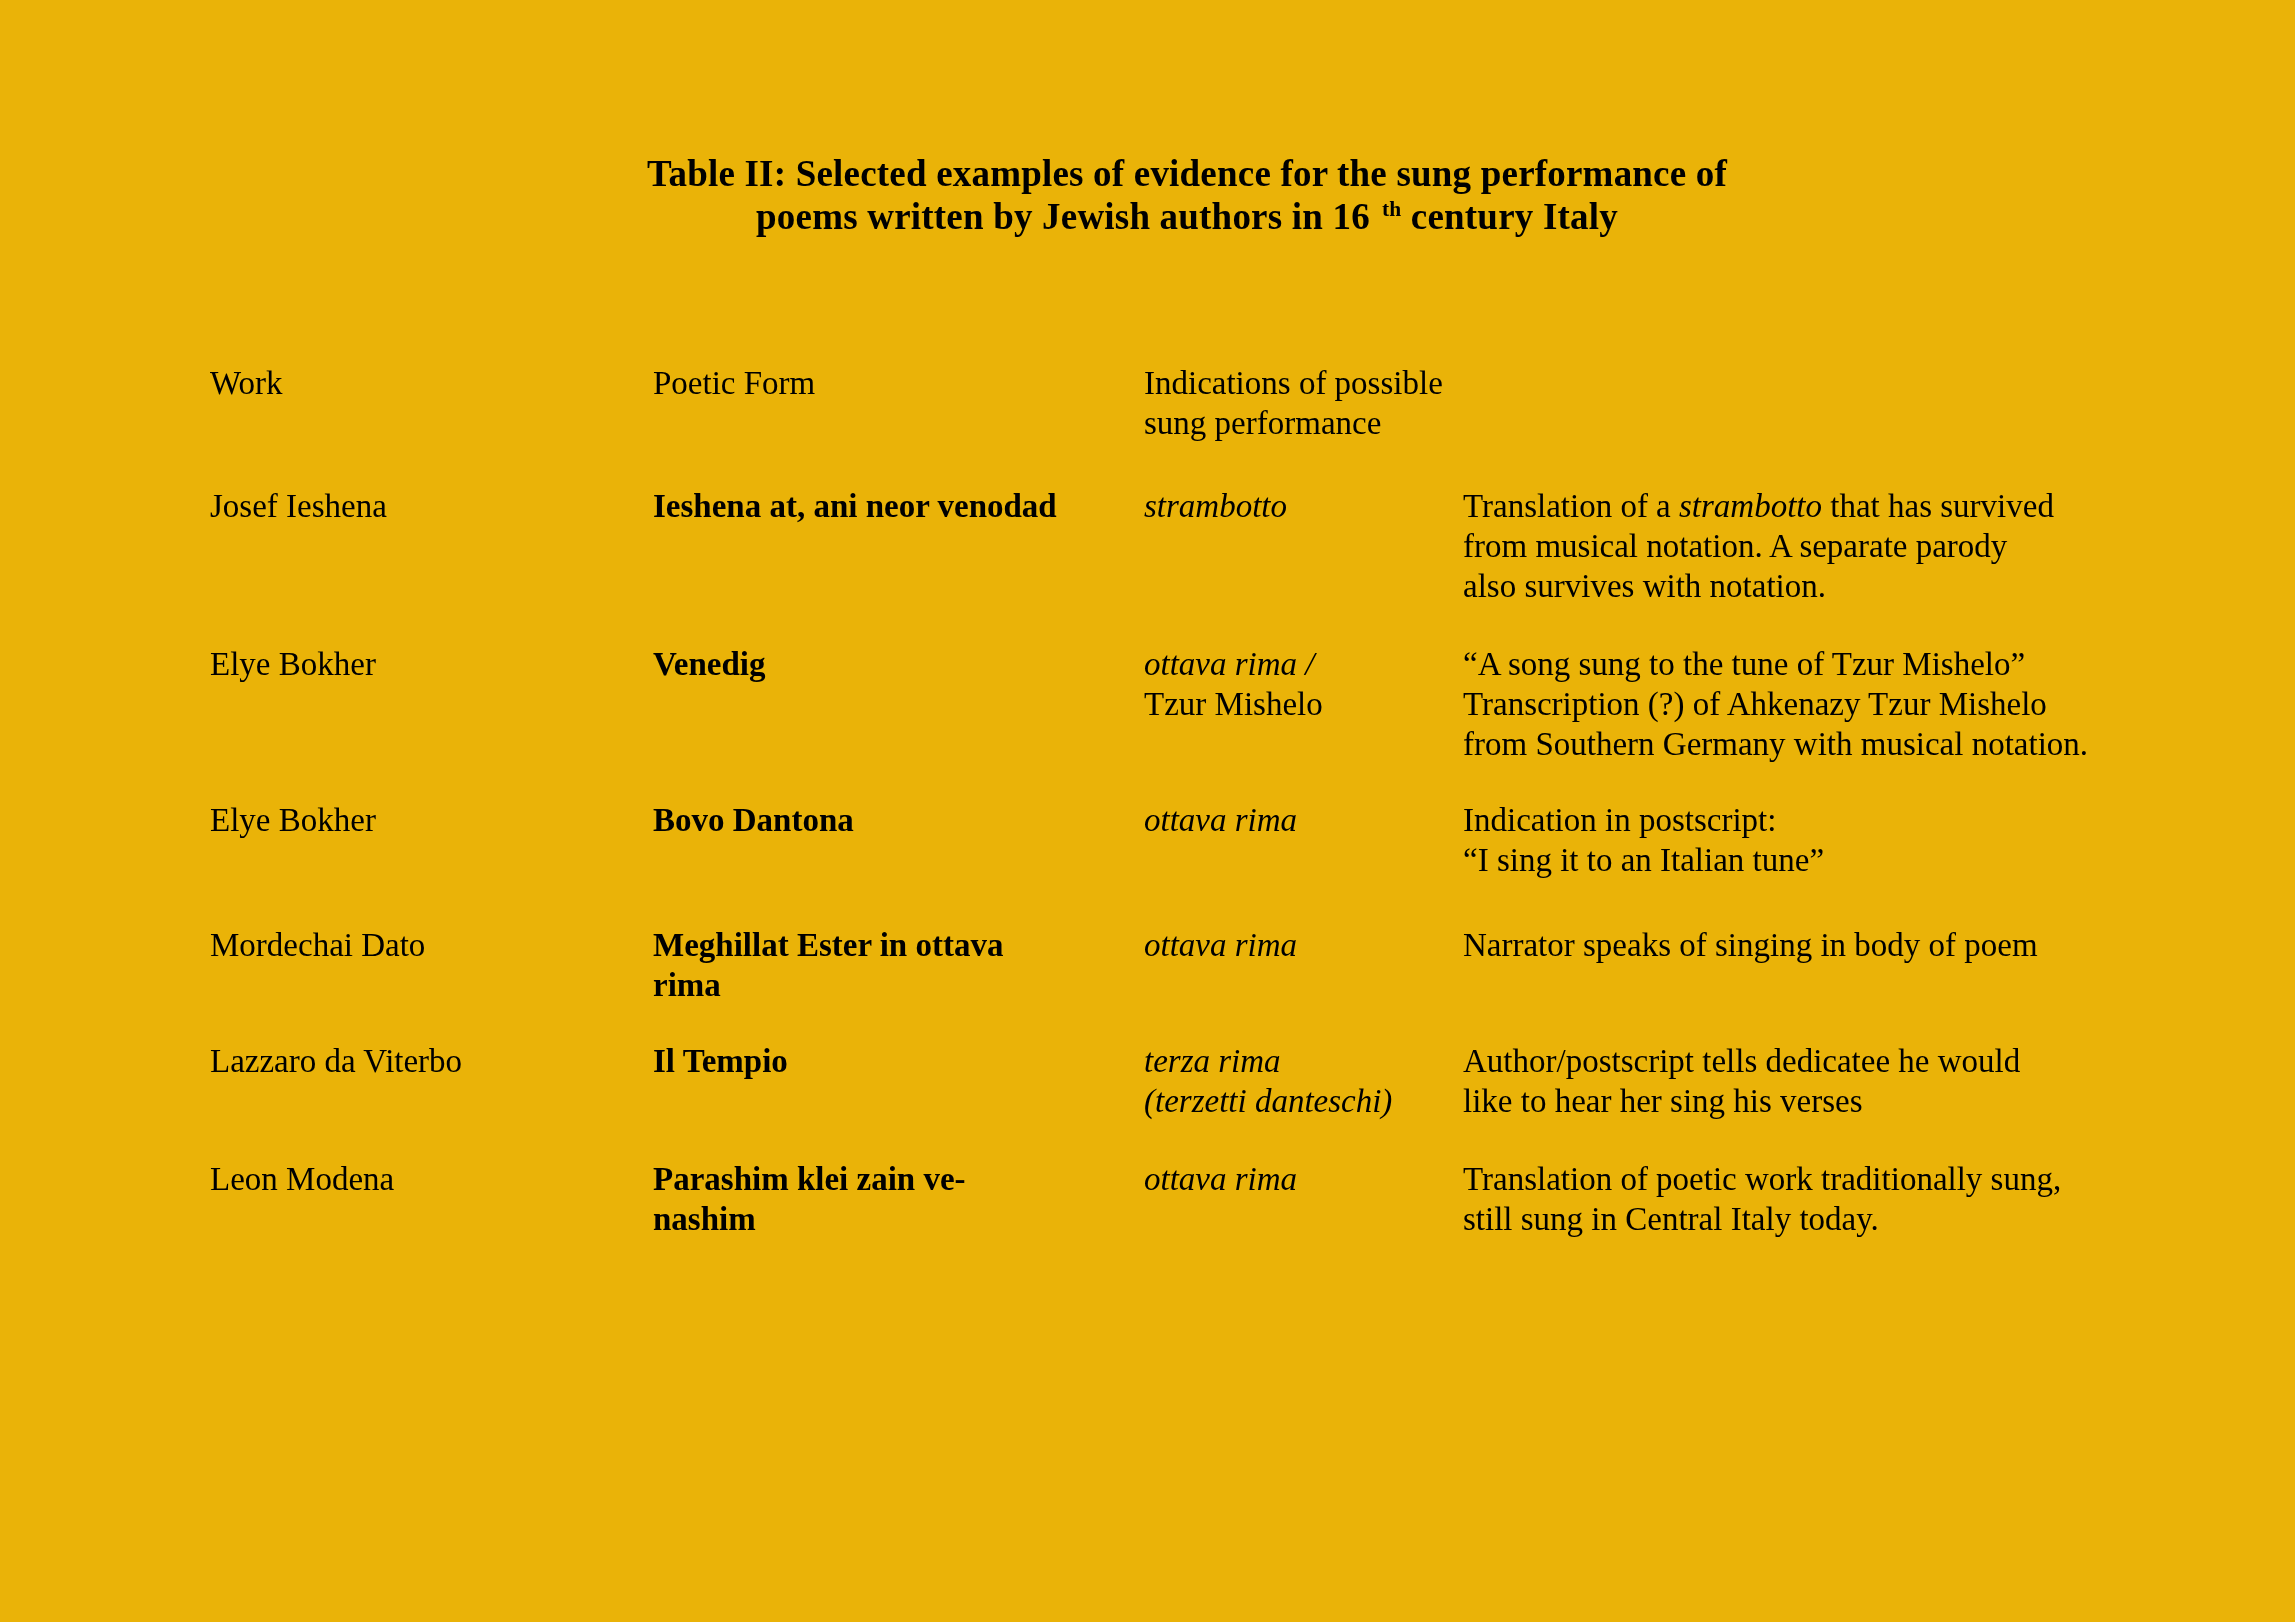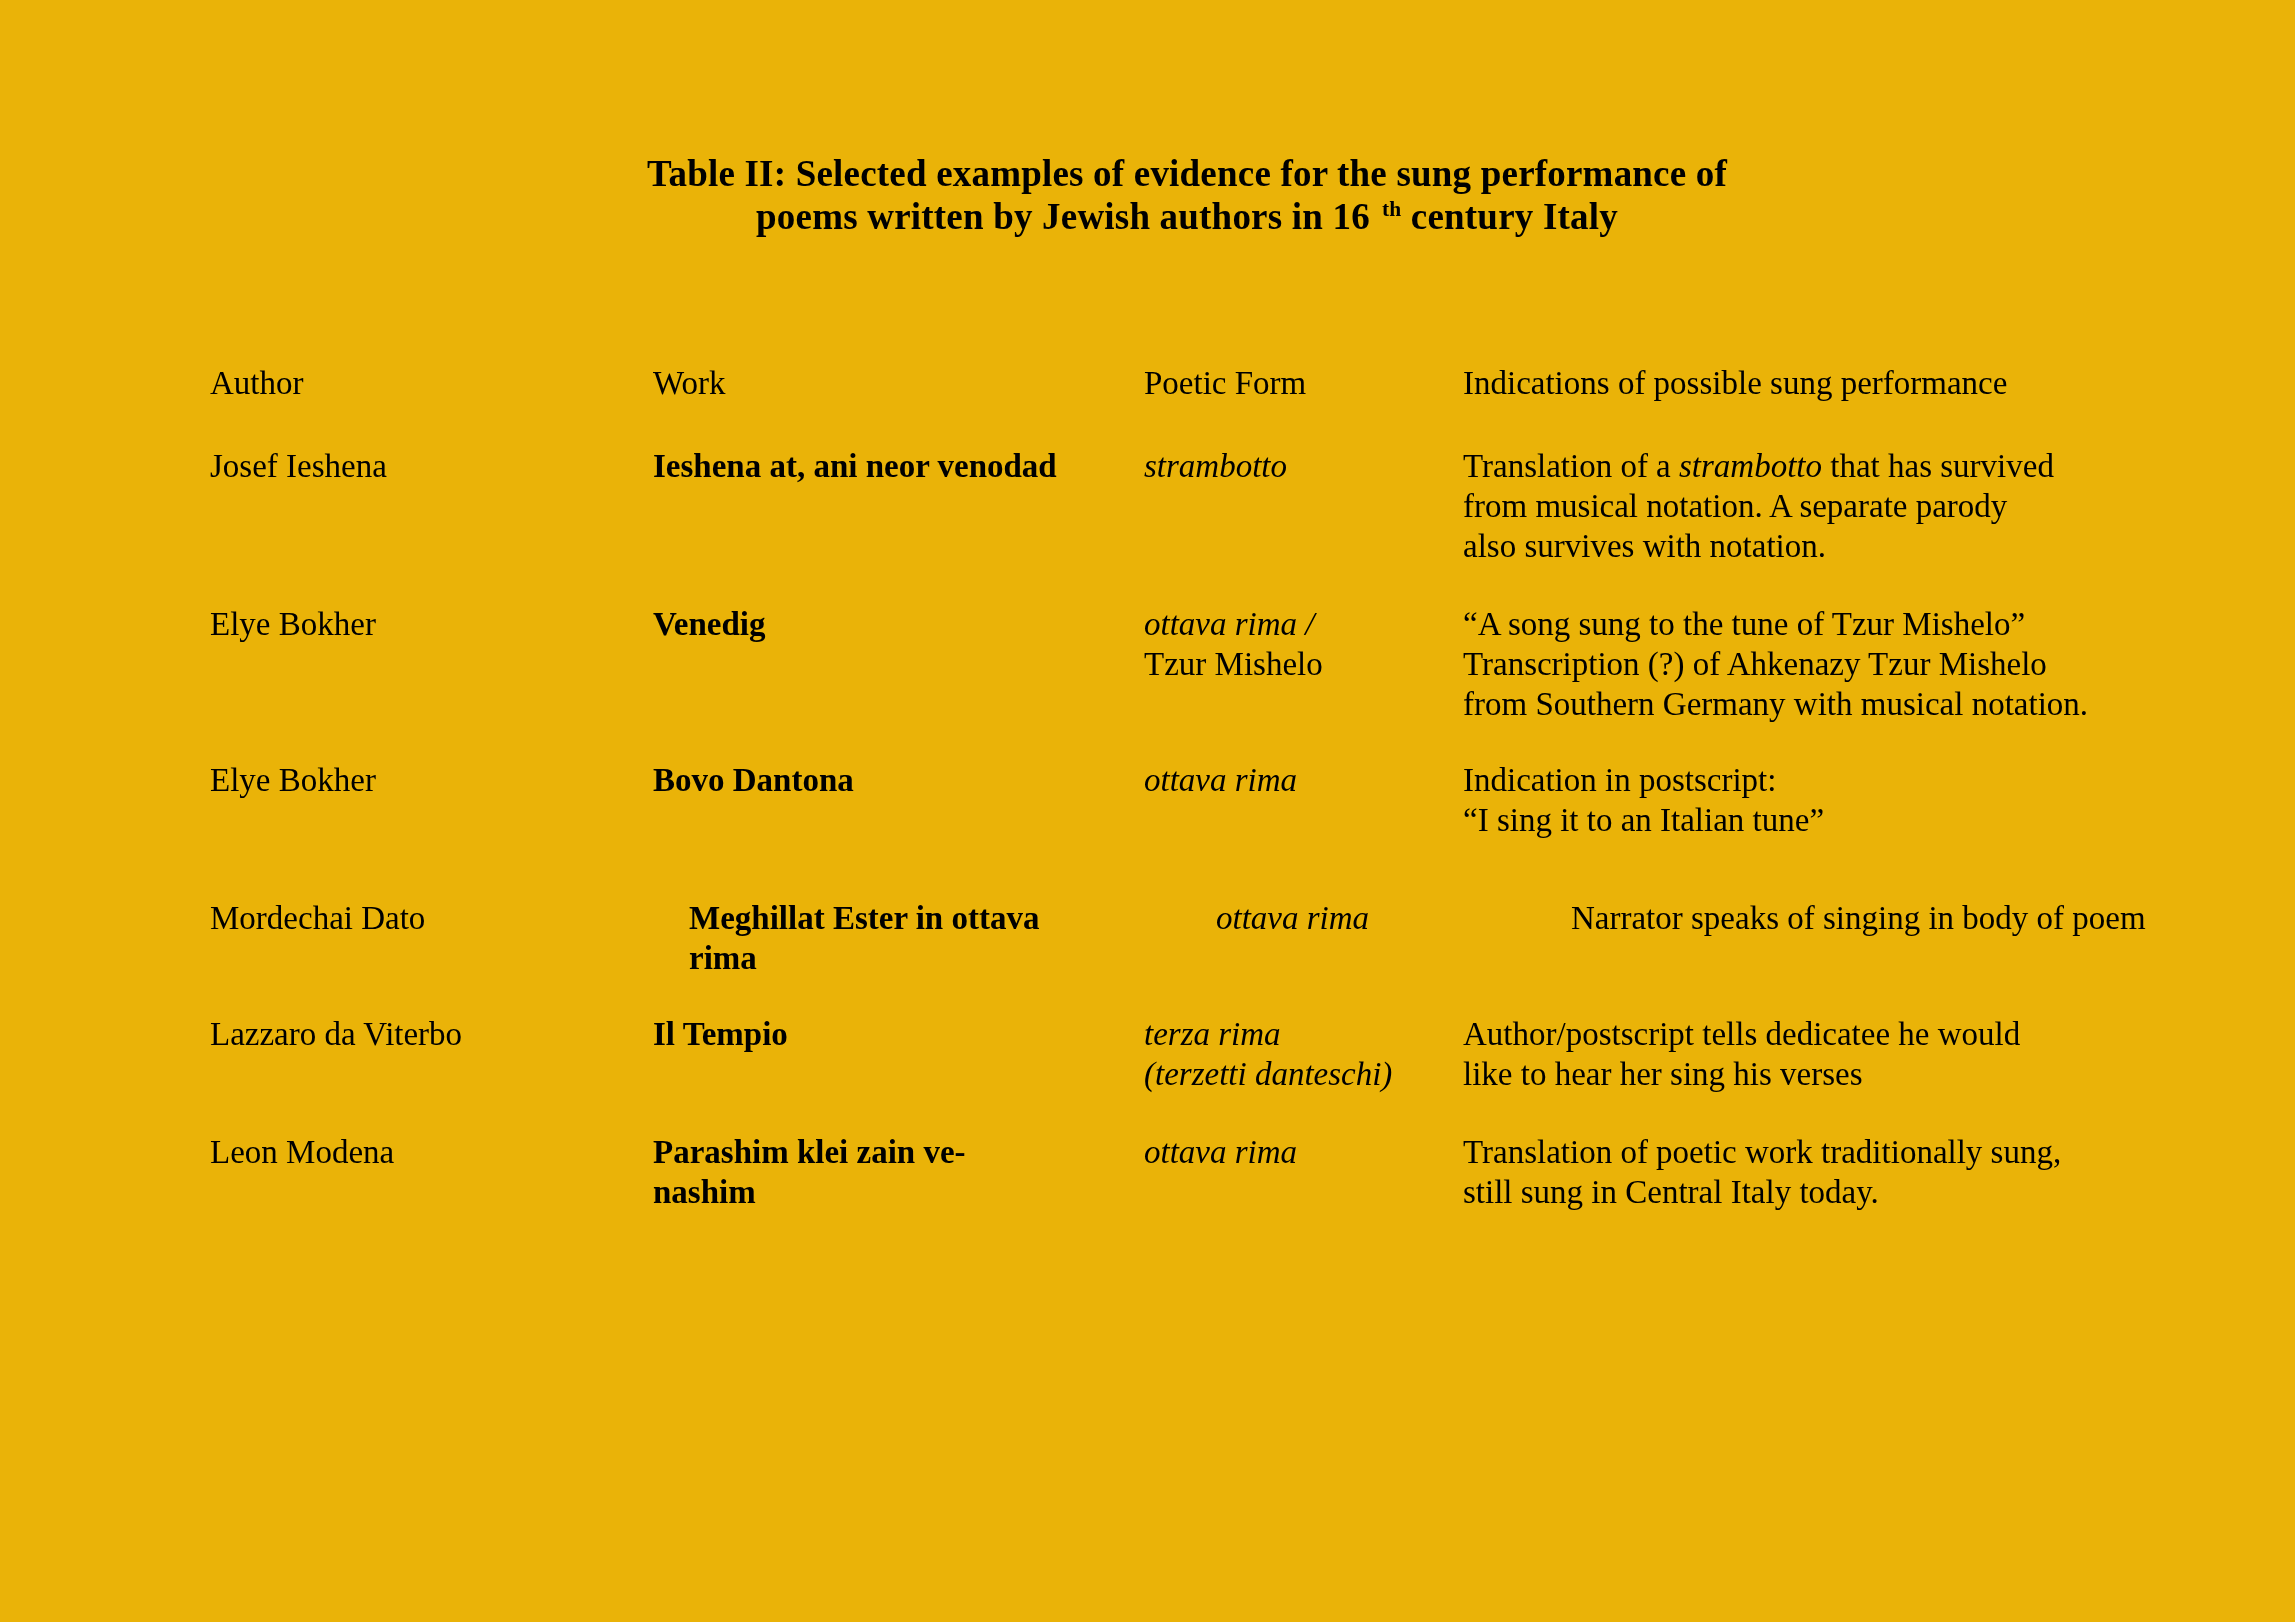--- a/index.html
+++ b/index.html
@@ -46,21 +46,21 @@
     line-height: 40px;
   }
   .row {
     display: grid;
     grid-template-columns: 443px 491px 319px 1fr;
     align-items: start;
   }
   .row:nth-of-type(2) { margin-top: 43px; }
   .row:nth-of-type(3) { margin-top: 38px; }
   .row:nth-of-type(4) { margin-top: 36px; }
-  .row:nth-of-type(5) { margin-top: 58px; gap: 36px; }
+  .row:nth-of-type(5) { margin-top: 45px; }
   .row:nth-of-type(6) { margin-top: 36px; }
   .row:nth-of-type(7) { margin-top: 38px; }
   .cell { min-height: 40px; }
   .c-work { font-weight: bold; }
   .c-form { font-style: italic; }
   .c-form .upright { font-style: normal; }
   .line { white-space: pre; }
   .it { font-style: italic; }
 </style>
 </head>
@@ -69,21 +69,20 @@
 <div class="page">
 
   <div class="title">
     <div class="title-line">Table II: Selected examples of evidence for the sung performance of</div>
     <div class="title-line"><span>poems written by Jewish authors in 16</span><sup>th</sup><span> century Italy</span></div>
   </div>
 
   <div class="table">
 
     <div class="row">
-      <div class="cell c-author">Author</div>
       <div class="cell">Work</div>
       <div class="cell">Poetic Form</div>
       <div class="cell">Indications of possible sung performance</div>
     </div>
 
     <div class="row">
       <div class="cell c-author">
         <div class="line">Josef Ieshena</div>
       </div>
       <div class="cell c-work">

